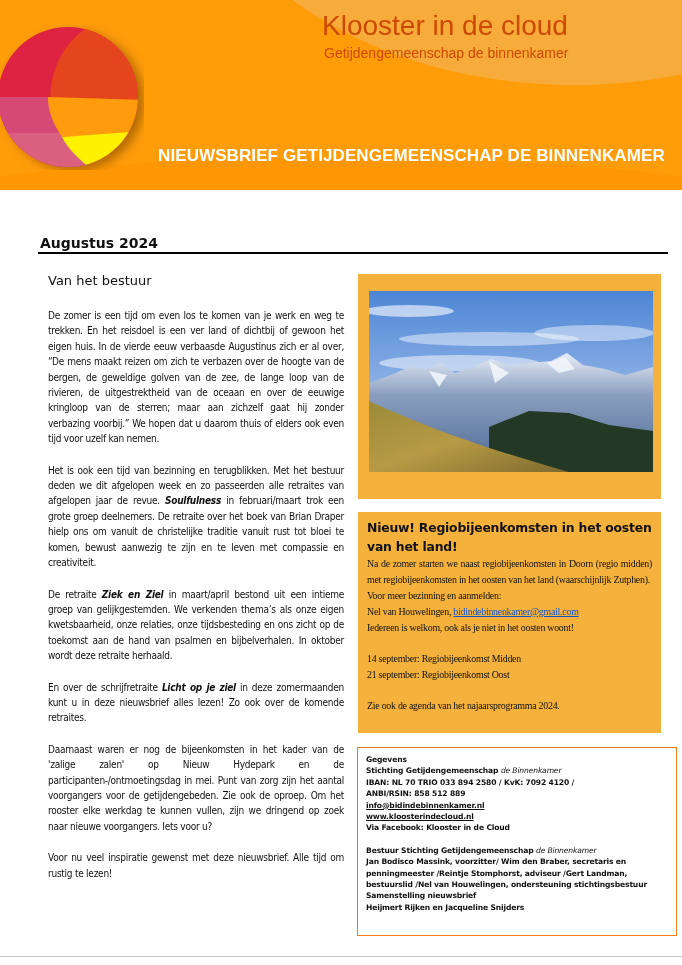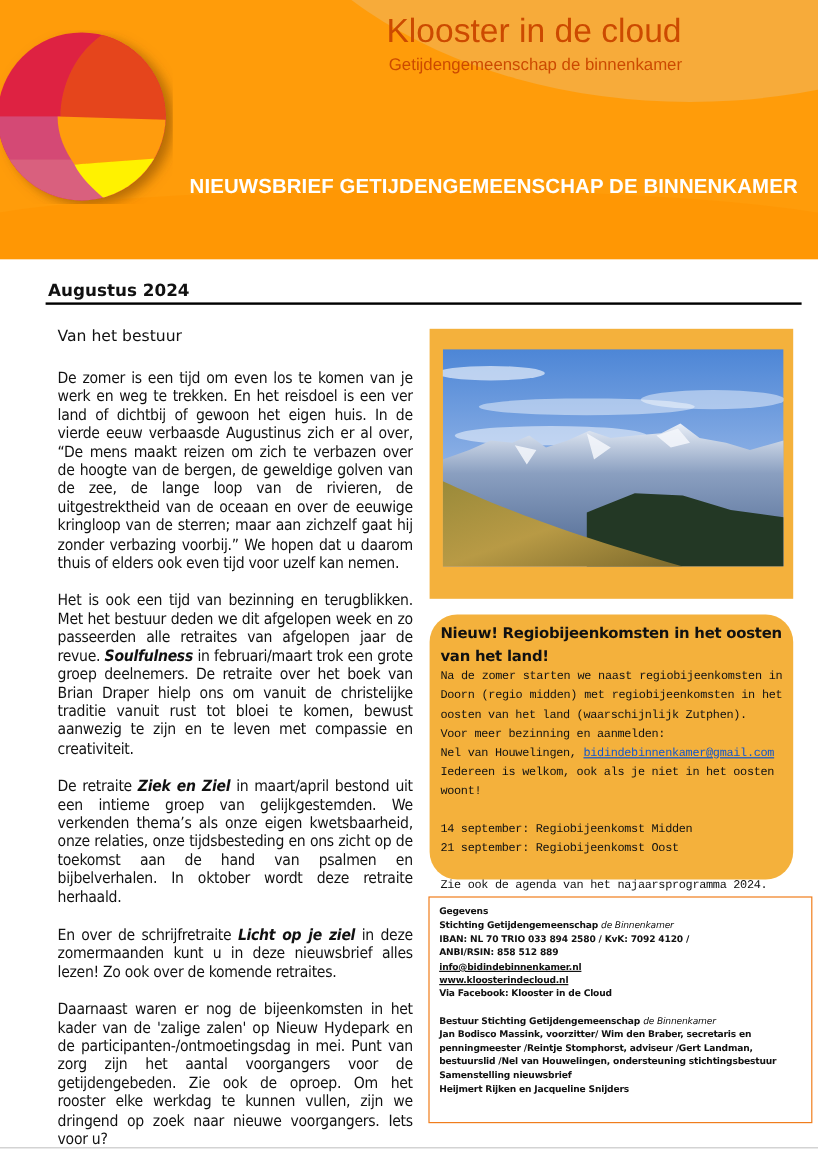--- a/index.html
+++ b/index.html
@@ -1,20 +1,20 @@
 <!DOCTYPE html>
 <html><head>
   <meta charset="utf-8">
   <style>
     html, body { margin:0; padding:0; }
     body { width:682px; height:965px; background:#ffffff; position:relative; overflow:hidden;
            font-family:"DejaVu Sans", "Liberation Sans", sans-serif; color:#111; }
 
     
-    .header { position:absolute; left:0; top:0; width:682px; height:216px; background:#ff9c0a; overflow:hidden; }
+    .header { position:absolute; left:0; top:0; width:682px; height:190px; background:#ff9c0a; overflow:hidden; }
     .header .arc { position:absolute; left:195px; top:-430px; width:760px; height:515px; border-radius:50%;
                    background:#f7ab3a; }
     .header .band { position:absolute; left:-60px; top:158px; width:800px; height:80px; border-radius:50%;
                     background:#ff9500; opacity:.6; }
     .logo { position:absolute; left:-8px; top:25px; width:152px; height:145px; }
     .title { position:absolute; left:322px; top:10px; font-family:"Liberation Sans", sans-serif;
              font-size:28px; color:#cc4a00; letter-spacing:0; white-space:nowrap; }
     .subtitle { position:absolute; left:324px; top:45px; font-family:"Liberation Sans", sans-serif;
                 font-size:14px; color:#cc4a00; white-space:nowrap; }
     .newsletter-heading { position:absolute; left:158px; top:146px; font-family:"Liberation Sans", sans-serif;
@@ -22,34 +22,34 @@
 
     
     .date { position:absolute; left:40px; top:235px; font-size:14px; font-weight:bold; color:#111;
             font-family:"DejaVu Sans", sans-serif; }
     .rule { position:absolute; left:38px; top:252px; width:630px; height:2px; background:#000; }
 
     
     .left-col { position:absolute; left:48px; top:270px; width:296px; }
     .section-title { font-family:"DejaVu Sans", sans-serif; font-size:13px; font-weight:normal; color:#111;
                      margin:0 0 16px 0; line-height:22px; }
-    .para { font-family:"DejaVu Sans Condensed","DejaVu Sans", sans-serif; font-size:13px; line-height:15.4px;
+    .para { font-family:"DejaVu Sans Condensed","DejaVu Sans", sans-serif; font-size:10px; line-height:15.4px;
             text-align:justify; margin:0 0 16px 0; letter-spacing:-0.25px; }
     .para em { font-style:italic; font-weight:bold; }
 
     
     .photo-box { position:absolute; left:358px; top:274px; width:303px; height:225px; background:#f4b13c; }
     .photo { position:absolute; left:11px; top:17px; width:284px; height:181px; overflow:hidden; }
 
     
     .news-box { position:absolute; left:358px; top:512px; width:303px; height:221px; background:#f4b13c;
-                box-sizing:border-box; padding:6px 9px 0 9px;border-radius:23px; }
+                box-sizing:border-box; padding:6px 9px 0 9px; }
     .news-title { font-family:"DejaVu Sans", sans-serif; font-weight:bold; font-size:12.4px; line-height:19px;
                   margin:0; color:#111; letter-spacing:-0.2px; }
-    .news-text { font-family:Liberation Mono, monospace; font-size:9.9px; line-height:16px; margin:0;
+    .news-text { font-family:Liberation Serif, serif; font-size:9.9px; line-height:16px; margin:0;
                  color:#111; letter-spacing:-0.25px; }
     .news-text.justify { text-align:justify; }
     .news-link { color:#1155cc; text-decoration:underline; }
     .gap { height:15px; }
 
     
     .details-box { position:absolute; left:357px; top:747px; width:320px; height:189px;
                    border:1.5px solid #f07d1c; box-sizing:border-box; padding:6px 7px 0 8px; }
     .det { font-family:"DejaVu Sans", sans-serif; font-size:7.6px; line-height:11.4px; font-weight:bold;
            color:#111; margin:0; letter-spacing:-0.15px; white-space:nowrap; }

